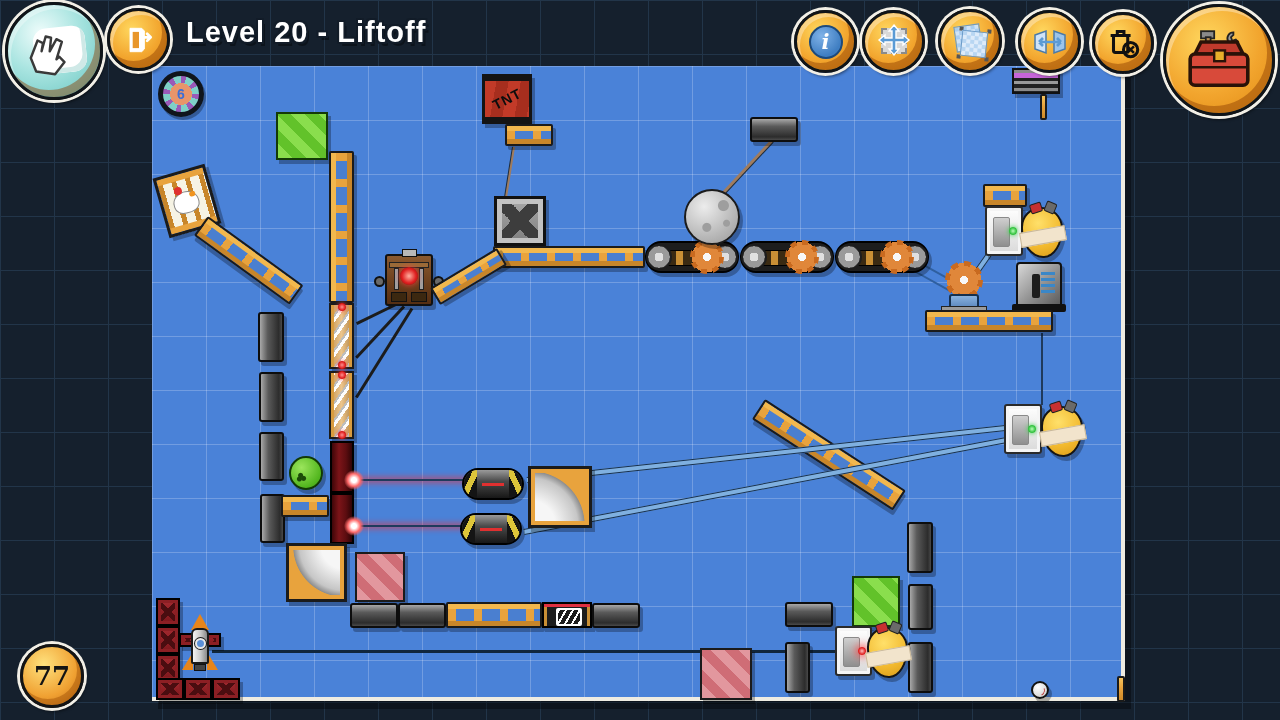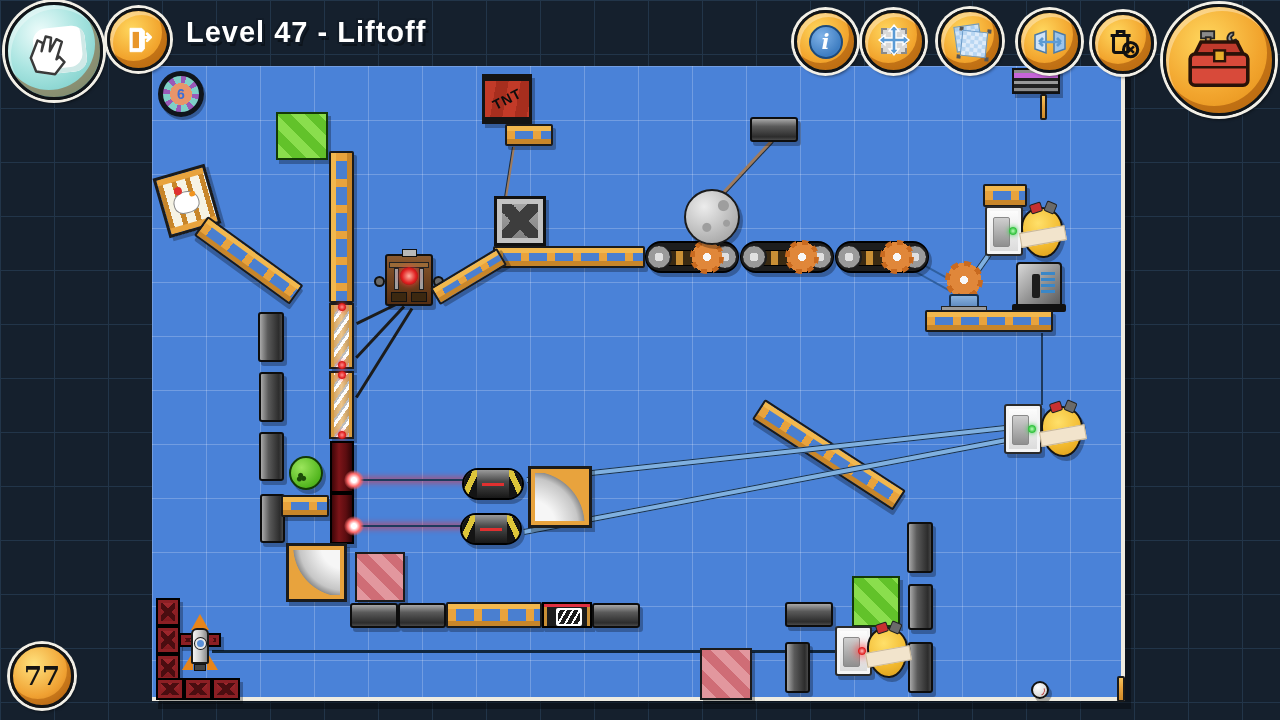--- a/index.html
+++ b/index.html
@@ -291,21 +291,21 @@
     <path d="M8 23 L13 10 L17 12 L16 18 L19 7 L23 8 L22 18 L27 9 L31 11 L27 24 L29 22 L33 26 L26 35 L12 33 Z" fill="#ffffff" stroke="#3a3a3a" stroke-width="1.8" stroke-linejoin="round"></path>
   </svg>
 </div>
 <div class="o obtn" style="left:107px;top:8px;width:63px;height:63px;">
   <svg width="36" height="36" viewBox="0 0 40 40">
     <path d="M10 7 h13 l3 3 v20 l-3 3 h-13 z" fill="#ffffff" stroke="#ffffff"></path>
     <rect x="13" y="11" width="7" height="18" fill="#e8962a"></rect>
     <path d="M24 17 h9 m0 0 l-4 -4 m4 4 l-4 4" fill="none" stroke="#ffffff" stroke-width="3" stroke-linecap="round"></path>
   </svg>
 </div>
-<div class="o" id="title" style="left:186px;top:16px;">Level 47 - Liftoff</div>
+<div class="o" id="title" style="left:186px;top:16px;">Level 20 - Liftoff</div>
 
 <div class="o obtn" style="left:794px;top:10px;width:63px;height:63px;">
   <div class="icircle">i</div>
 </div>
 <div class="o obtn" style="left:862px;top:10px;width:63px;height:63px;">
   <div class="o" style="left:16px;top:15px;width:26px;height:26px;background:#d8d8d8;border:2px dashed #8a8a8a;"></div>
   <svg width="40" height="40" viewBox="0 0 40 40" style="position:absolute;left:9px;top:8px;">
     <path d="M20 4 l5 6 h-3 v7 h7 v-3 l6 5 -6 5 v-3 h-7 v7 h3 l-5 6 -5 -6 h3 v-7 h-7 v3 l-6 -5 6 -5 v3 h7 v-7 h-3 z" fill="#5b9bd5" stroke="#ffffff" stroke-width="1.4"></path>
   </svg>
 </div>
@@ -333,15 +333,15 @@
     <rect x="15" y="3" width="11" height="6" fill="#8a8a8a" stroke="#222" stroke-width="1.5"></rect>
     <rect x="19" y="8" width="4" height="12" fill="#b98d52" stroke="#222" stroke-width="1.5"></rect>
     <path d="M42 4 a5 5 0 1 0 4 8 l-2 -2 -3 1 -1 -3 2 -2 z M42 12 l3 10" fill="#9a9a9a" stroke="#222" stroke-width="1.5"></path>
     <path d="M10 22 L15 12 h30 l5 10 z" fill="#c03a2c" stroke="#2a1208" stroke-width="3"></path>
     <rect x="6" y="22" width="48" height="26" rx="4" fill="#d84a3a" stroke="#2a1208" stroke-width="3"></rect>
     <rect x="26" y="19" width="9" height="9" fill="#e8b02a" stroke="#2a1208" stroke-width="2"></rect>
     <path d="M6 33 h48" stroke="#2a1208" stroke-width="2"></path>
   </svg>
 </div>
 
-<div class="o coin" style="left:10px;top:644px;width:64px;height:64px;text-align:right;">
+<div class="o coin" style="left:20px;top:644px;width:64px;height:64px;text-align:right;">
   <span>77</span>
 </div>
 
 </body></html>

